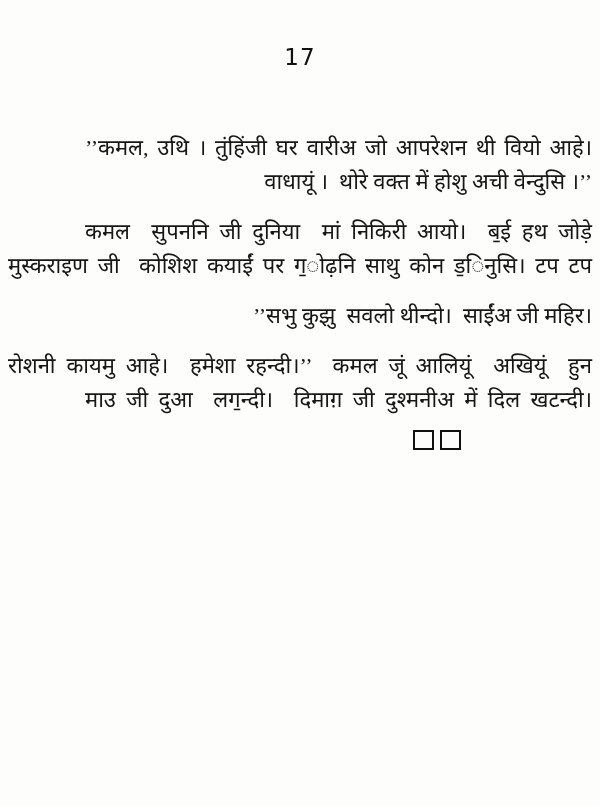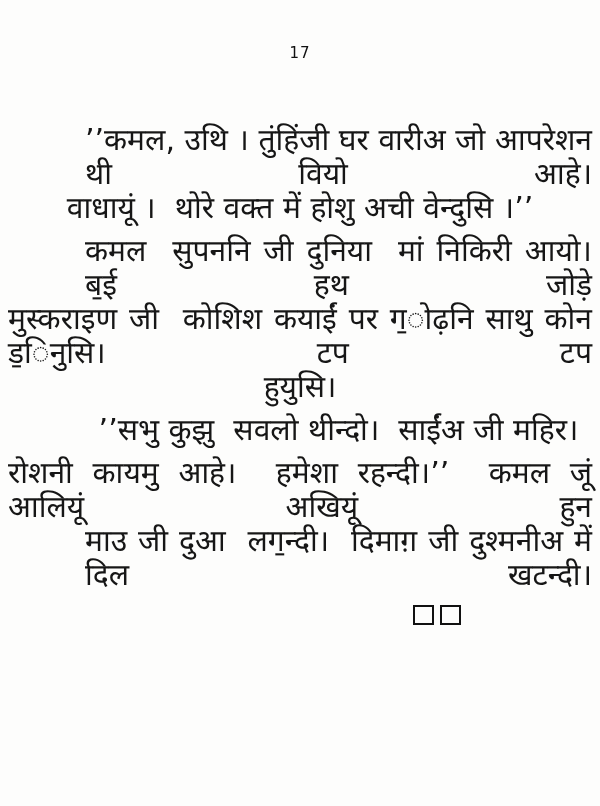--- a/index.html
+++ b/index.html
@@ -15,35 +15,36 @@
     overflow: hidden;
   }
   .page {
     position: relative;
     width: 600px;
     height: 806px;
   }
   .page-number {
     padding-top: 44px;
     text-align: center;
-    font-size: 15px;
+    font-size: 23px;
     letter-spacing: 1px;
     color: #111;
   }
   .text-block {
     margin: 61px 8px 0 8px;
-    font-size: 30px;
+    font-size: 22px;
     line-height: 34px;
+    font-family: Liberation Serif, serif;
   }
   .para + .para {
-    margin-top: 9px;
+    margin-top: 16px;
   }
   .line {
     white-space: pre-wrap;
-    text-align: center;
+    text-align: right;
   }
   .line.indent {
     padding-left: 77px;
   }
   .line.fill {
     text-align: justify;
     text-align-last: justify;
   }
   .end-marks {
     display: flex;
@@ -69,21 +70,20 @@
   <div class="text-block">
 
     <div class="para">
       <div class="line indent fill">’’कमल, उथि । तुंहिंजी घर वारीअ जो आपरेशन थी वियो आहे।</div>
       <div class="line">वाधायूं ।  थोरे वक्त में होशु अची वेन्दुसि ।’’</div>
     </div>
 
     <div class="para">
       <div class="line indent fill">कमल  सुपननि जी दुनिया  मां निकिरी आयो।  ब̱ई हथ जोड़े</div>
       <div class="line fill">मुस्कराइण जी  कोशिश कयाईं पर ग̱ोढ़नि साथु कोन ड̱िनुसि। टप टप</div>
-      <div class="line">हुयुसि।</div>
     </div>
 
     <div class="para">
     </div>
 
     <div class="para">
       <div class="line indent">’’सभु कुझु  सवलो थीन्दो।  साईंअ जी महिर।</div>
     </div>
 
     <div class="para">

